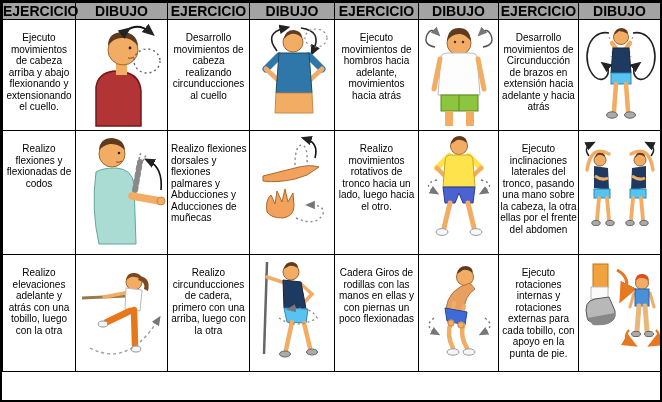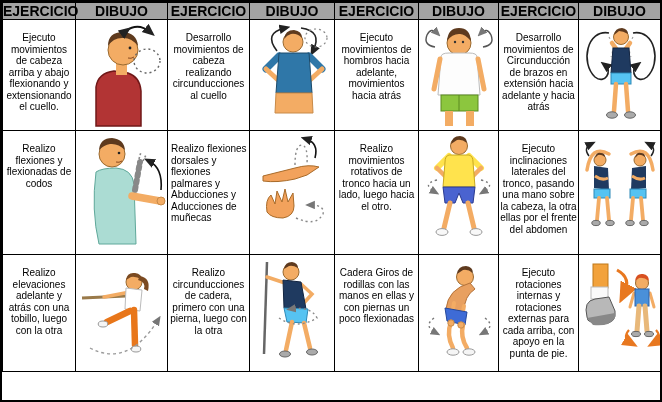--- a/index.html
+++ b/index.html
@@ -208,21 +208,21 @@
           <path d="M48,24 Q49,16 57,17 Q64,18 64,24 Q58,20 53,21 Z" fill="#7B4A21"></path>
           <path d="M52,36 L26,41" stroke="#F3AC64" stroke-width="3.5" stroke-linecap="round"></path>
           <path d="M48,32 L64,34 L62,55 L47,53 Z" fill="#fff" stroke="#bbb"></path>
           <path d="M56,54 L57,89" stroke="#E8761A" stroke-width="6.5" stroke-linecap="round"></path>
           <path d="M52,55 L29,66" stroke="#E8761A" stroke-width="6.5" stroke-linecap="round"></path>
           <ellipse cx="25" cy="68" rx="4.8" ry="3" fill="#f5f5f5" stroke="#999"></ellipse>
           <ellipse cx="58" cy="93" rx="4.8" ry="3" fill="#f5f5f5" stroke="#999"></ellipse>
           <path d="M12,92 Q50,112 80,64" fill="none" stroke="#999" stroke-width="1.4" stroke-dasharray="3,3" marker-end="url(#ahG)"></path>
         </svg>
       </td>
-      <td class="ex">Realizo circunducciones de cadera, primero con una pierna, luego con la otra</td>
+      <td class="ex">Realizo circunducciones de cadera, primero con una arriba, luego con la otra</td>
       <td class="dib">
         <svg width="82" height="112" viewBox="0 0 82 112">
           <path d="M16,6 L13,98" stroke="#666" stroke-width="2.5"></path>
           <circle cx="40" cy="16" r="8" fill="#F3AC64" stroke="#9a6a30"></circle>
           <path d="M33,13 Q34,6 41,6 Q47,7 47,12 Q42,9 38,10 Z" fill="#5E3A1E"></path>
           <path d="M34,27 L16,21" stroke="#F3AC64" stroke-width="3.5" stroke-linecap="round"></path>
           <path d="M50,28 L61,38 L52,48" fill="none" stroke="#F3AC64" stroke-width="3.5" stroke-linecap="round"></path>
           <path d="M32,24 L50,26 L55,53 L33,52 Z" fill="#1F3A60" stroke="#122440"></path>
           <path d="M33,52 L57,53 L55,67 L36,66 Z" fill="#56C3F2" stroke="#2e8ab8"></path>
           <path d="M41,66 L35,94 M53,67 L59,92" stroke="#F3AC64" stroke-width="4.5" stroke-linecap="round"></path>
@@ -241,21 +241,21 @@
           <path d="M26,52 L48,56 L46,69 L28,65 Z" fill="#3E6BD6" stroke="#24489c"></path>
           <path d="M32,66 Q27,79 34,92 M44,69 Q41,81 48,92" fill="none" stroke="#F3AC64" stroke-width="4.5" stroke-linecap="round"></path>
           <circle cx="32" cy="67" r="3.2" fill="#F3AC64" stroke="#c88a48"></circle>
           <circle cx="42" cy="69" r="3.2" fill="#F3AC64" stroke="#c88a48"></circle>
           <ellipse cx="34" cy="96" rx="6" ry="3.2" fill="#f5f5f5" stroke="#999"></ellipse>
           <ellipse cx="50" cy="96" rx="6" ry="3.2" fill="#f5f5f5" stroke="#999"></ellipse>
           <path d="M15,62 Q4,70 17,77" fill="none" stroke="#777" stroke-width="1.4" stroke-dasharray="2,3" marker-end="url(#ahG)"></path>
           <path d="M66,62 Q77,70 64,77" fill="none" stroke="#777" stroke-width="1.4" stroke-dasharray="2,3" marker-end="url(#ahG)"></path>
         </svg>
       </td>
-      <td class="ex">Ejecuto rotaciones internas y rotaciones externas para cada arriba, con apoyo en la punta de pie.</td>
+      <td class="ex">Ejecuto rotaciones internas y rotaciones externas para cada tobillo, con apoyo en la punta de pie.</td>
       <td class="dib">
         <svg width="82" height="112" viewBox="0 0 82 112">
           <rect x="14" y="8" width="15" height="24" fill="#F2A23C" stroke="#c07818"></rect>
           <rect x="12" y="31" width="17" height="12" fill="#fafafa" stroke="#bbb"></rect>
           <path d="M8,61 Q4,45 16,43 L30,41 L36,55 Q38,67 24,68 L12,66 Q8,65 8,61 Z" fill="#B8B8B8" stroke="#555"></path>
           <path d="M8,62 L36,57 L36,62 Q30,71 14,69 Z" fill="#888"></path>
           <path d="M38,14 Q53,22 45,38" fill="none" stroke="#E87820" stroke-width="3" marker-end="url(#ahO)"></path>
           <circle cx="63" cy="27" r="6.5" fill="#F3AC64" stroke="#9a6a30"></circle>
           <path d="M56,25 Q57,17 64,18 Q70,19 70,25 Q65,21 60,22 Z" fill="#D85020"></path>
           <path d="M55,37 L51,51 M71,37 L75,51" stroke="#F3AC64" stroke-width="3" stroke-linecap="round"></path>

